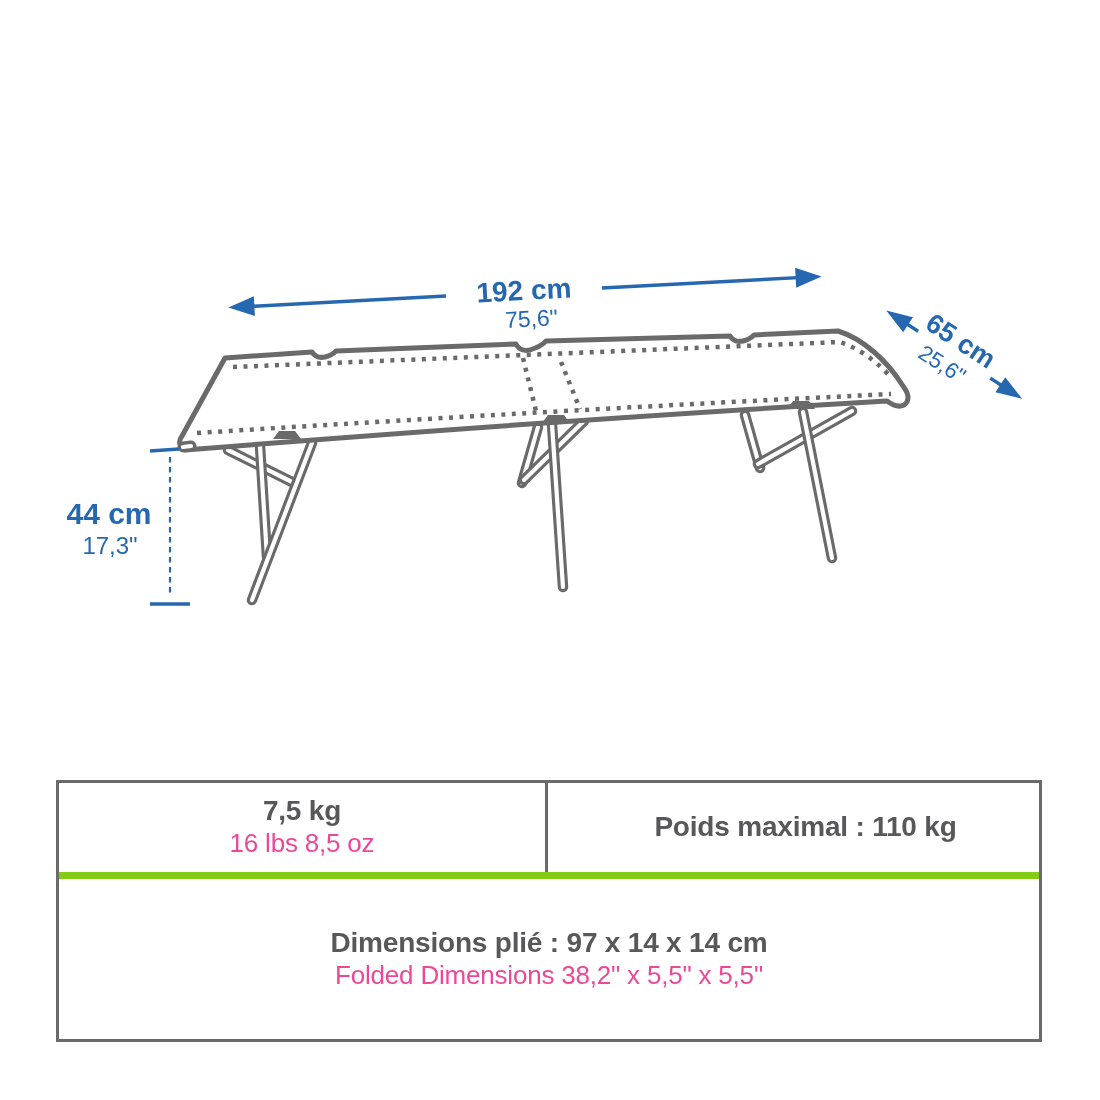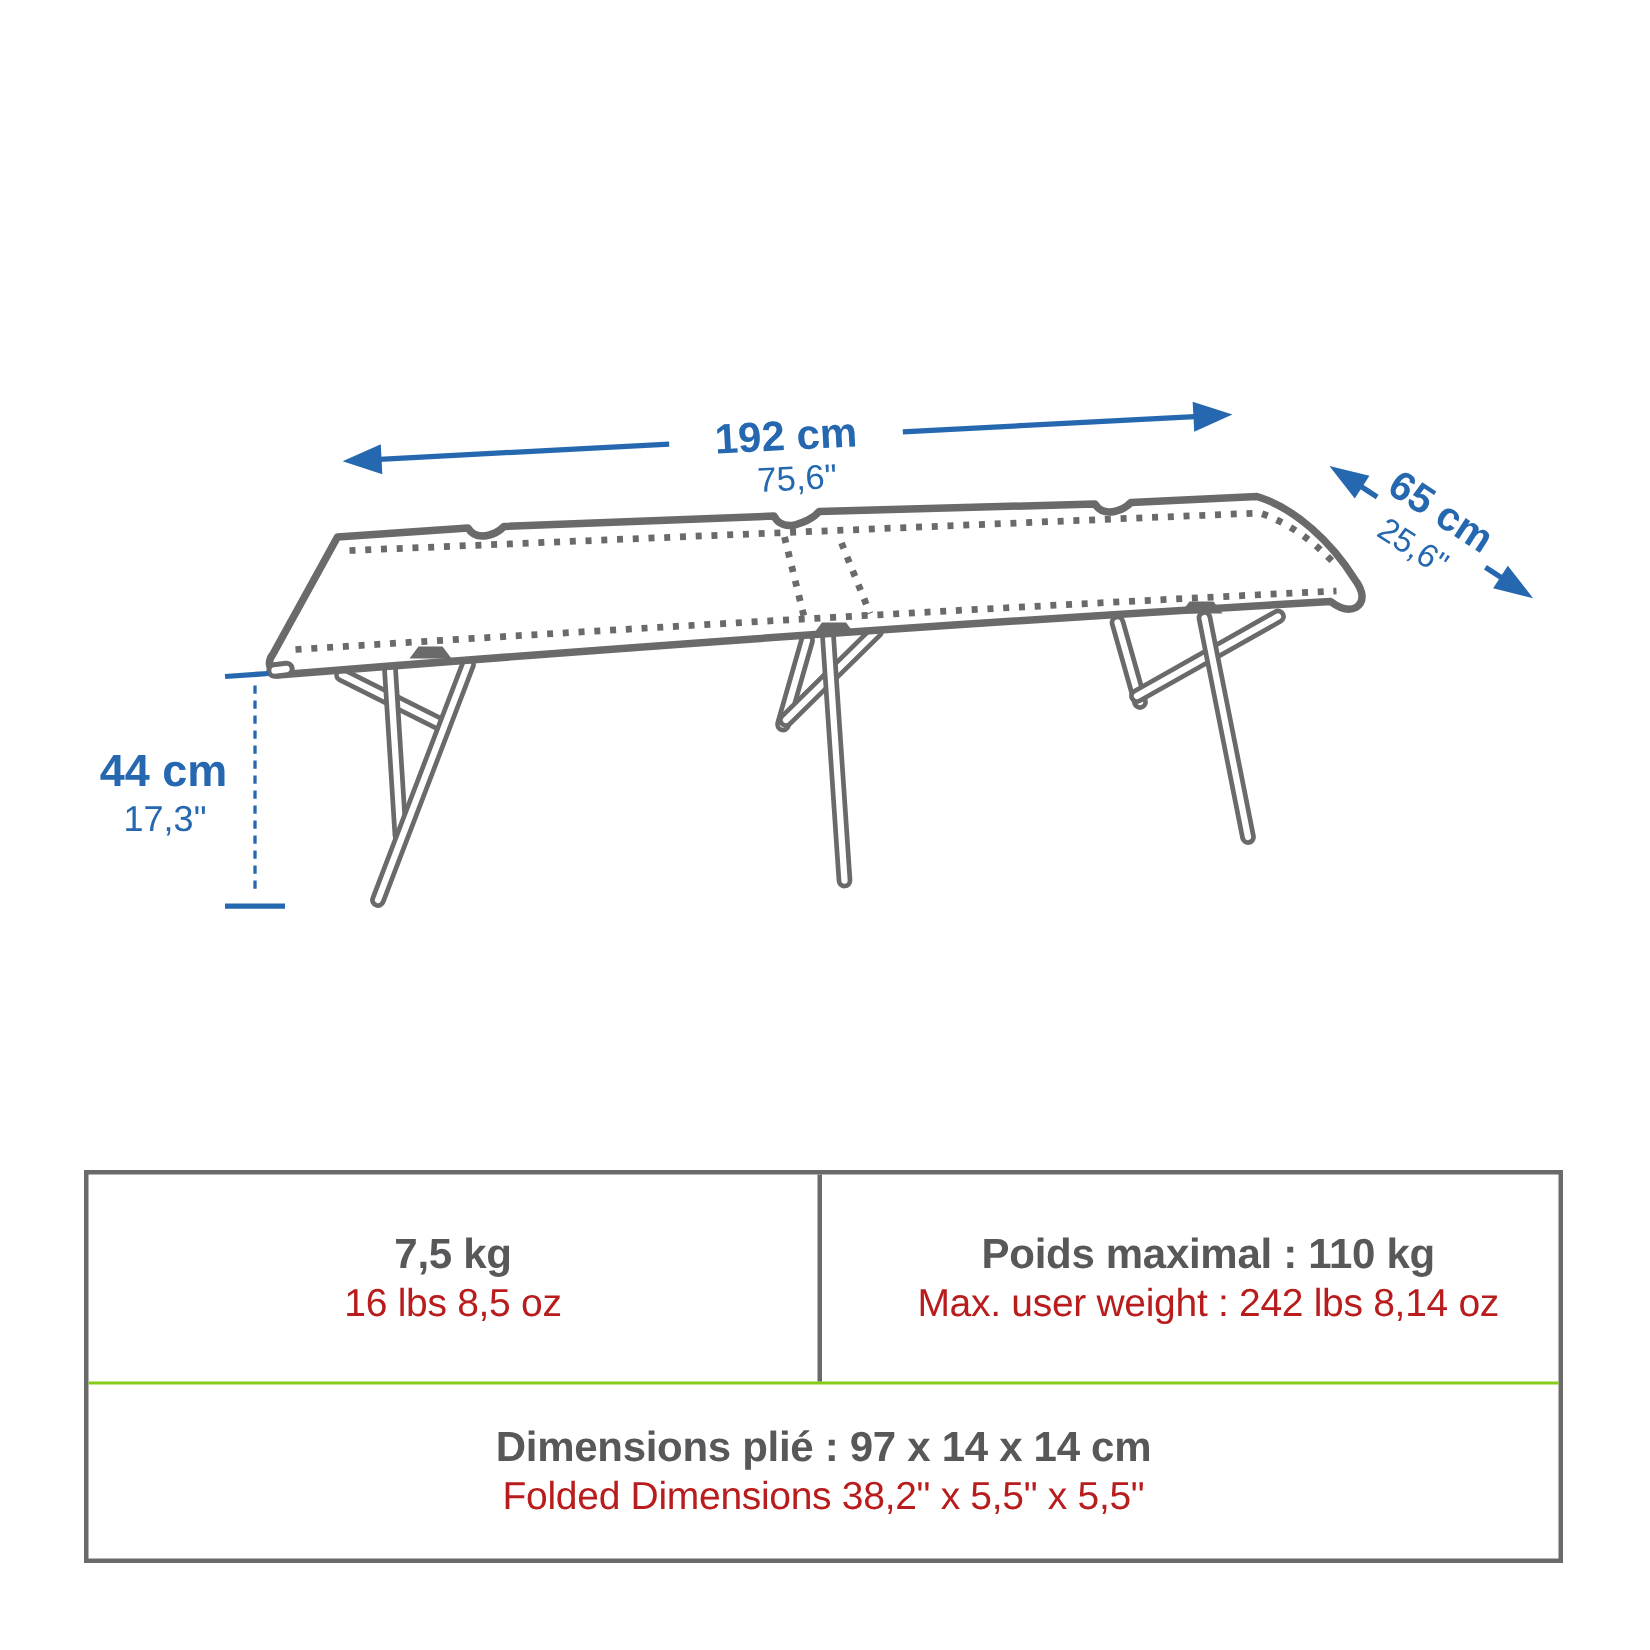--- a/index.html
+++ b/index.html
@@ -26,23 +26,23 @@
   .spec-table{
     position:absolute;
     left:56px;top:780px;
     width:986px;height:262px;
     box-sizing:border-box;
     border:3px solid #6a6a6a;
     display:flex;flex-direction:column;
     color:#58585a;
   }
   .spec-row-top{
-    height:140px;
+    height:96px;
     box-sizing:border-box;
-    border-bottom:2px solid #84cc16;
+    border-bottom:7px solid #84cc16;
     display:flex;
     gap:24px;
   }
   .spec-row-bottom{
     flex:1;
     display:flex;
   }
   .spec-cell{
     display:flex;flex-direction:column;
     align-items:center;justify-content:center;
@@ -51,21 +51,21 @@
   }
   .cell-weight{width:489px;border-right:3px solid #6a6a6a;}
   .cell-maxweight{flex:1;justify-content:center;}
   .cell-folded{flex:1;}
   .spec-primary{
     font-size:28px;font-weight:bold;line-height:1.15;
     letter-spacing:-0.2px;
   }
   .spec-secondary{
     font-size:26px;font-weight:normal;line-height:1.25;
-    letter-spacing:-0.2px;color:#b91c1c;
+    letter-spacing:-0.2px;color:#ec4899;
   }
 </style>
 </head>
 <body>
 
 <div class="stage">
 
   <svg class="diagram-svg" width="1100" height="770" viewBox="0 0 1100 770">
 
     <g stroke-linecap="round" stroke-linejoin="round" fill="none">
@@ -151,21 +151,20 @@
   </svg>
 
   <div class="spec-table">
     <div class="spec-row-top">
       <div class="spec-cell cell-weight">
         <div class="spec-primary">7,5 kg</div>
         <div class="spec-secondary">16 lbs 8,5 oz</div>
       </div>
       <div class="spec-cell cell-maxweight">
         <div class="spec-primary">Poids maximal : 110 kg</div>
-        <div class="spec-secondary">Max. user weight : 242 lbs 8,14 oz</div>
       </div>
     </div>
     <div class="spec-row-bottom">
       <div class="spec-cell cell-folded">
         <div class="spec-primary">Dimensions plié : 97 x 14 x 14 cm</div>
         <div class="spec-secondary">Folded Dimensions 38,2" x 5,5" x 5,5"</div>
       </div>
     </div>
   </div>
 

